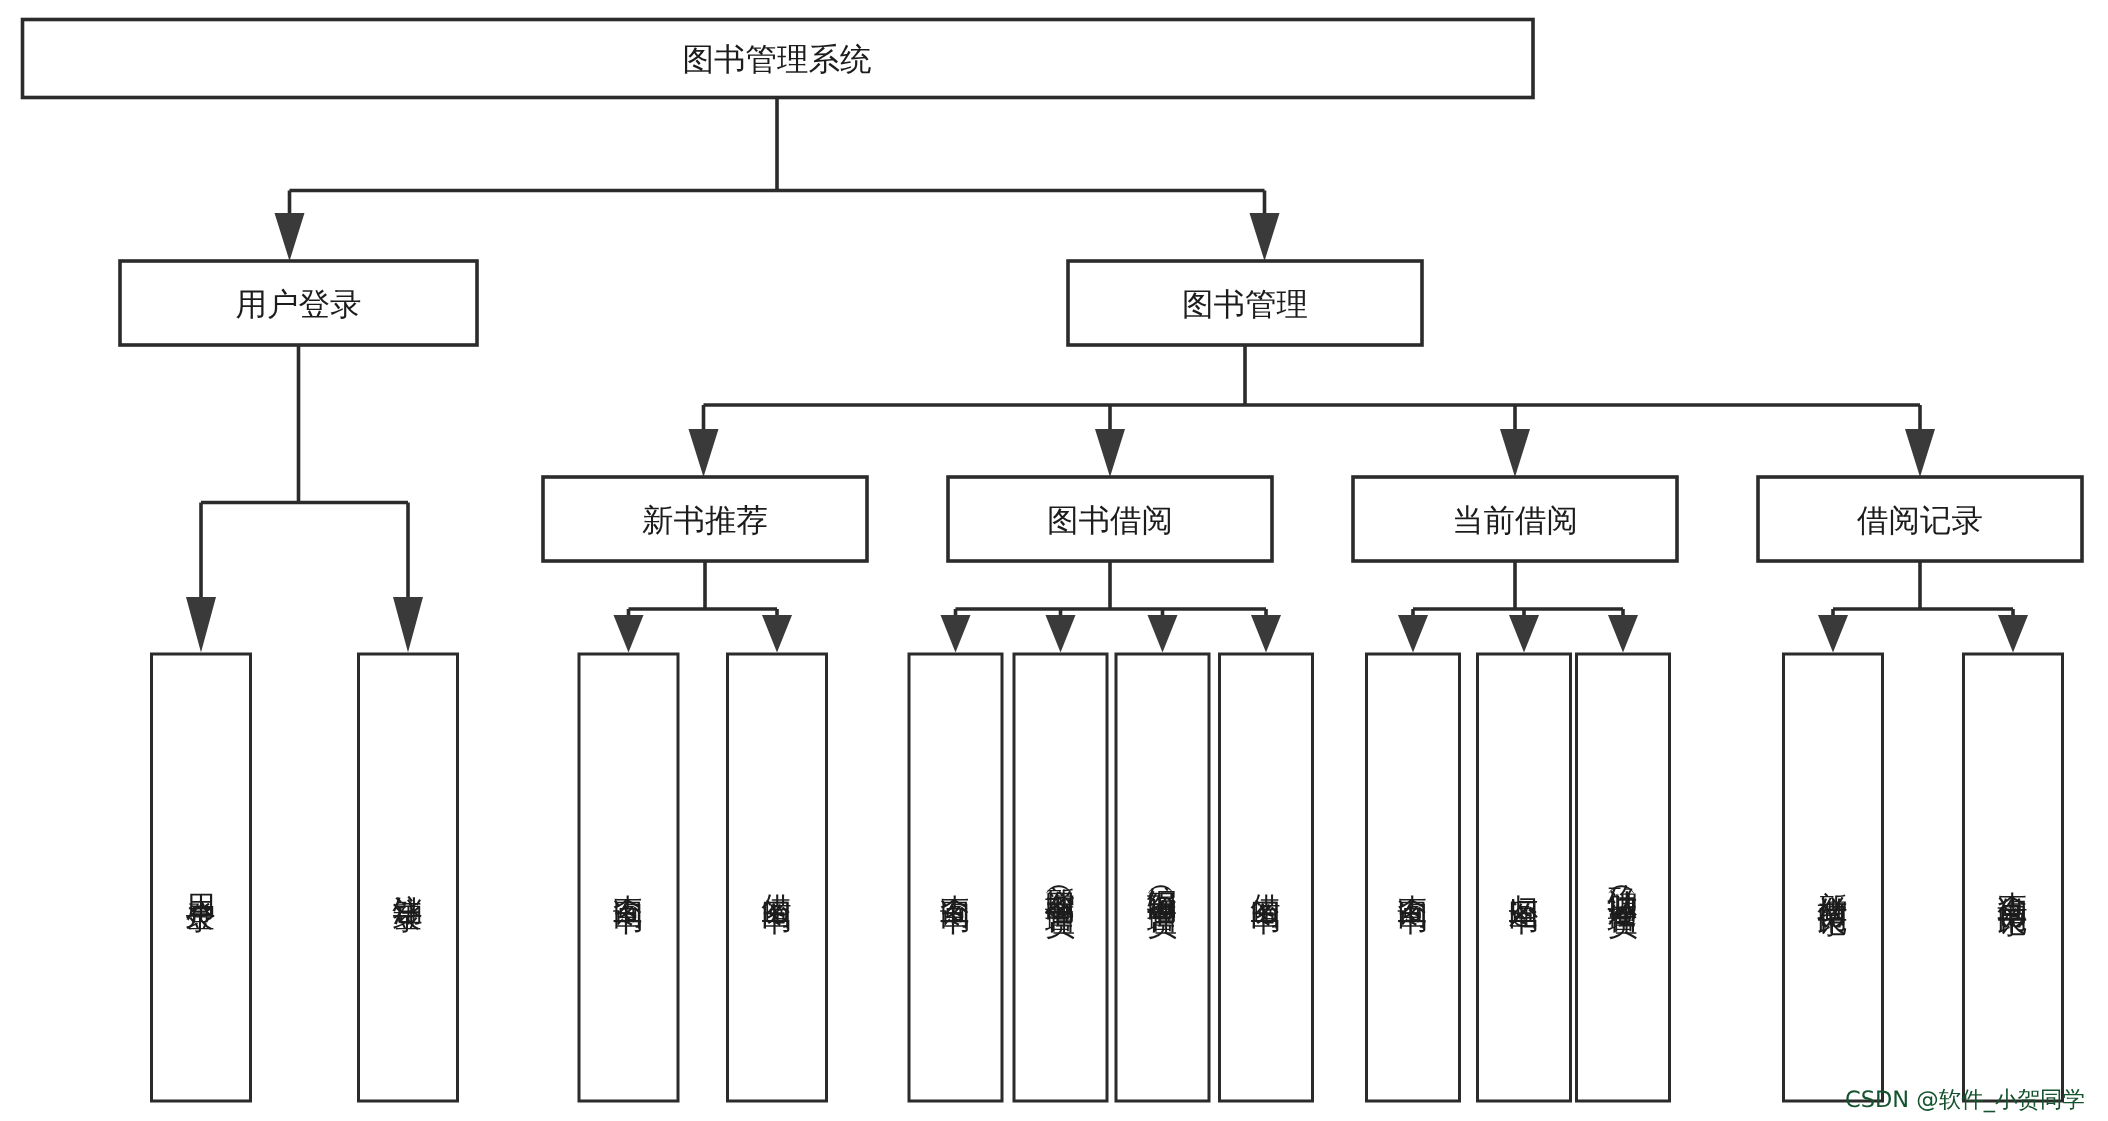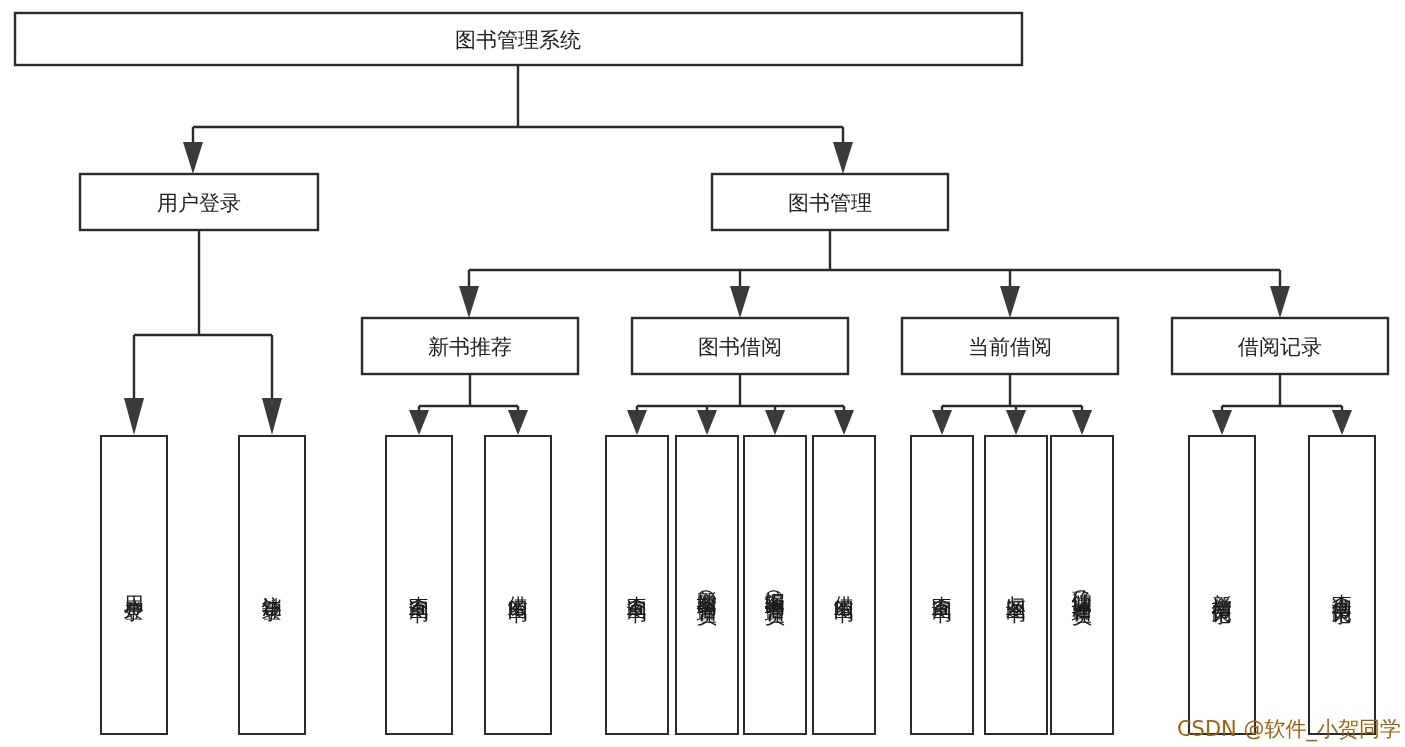--- a/index.html
+++ b/index.html
@@ -63,25 +63,25 @@
     text-orientation: upright;
     font-family: "DejaVu Sans", "Liberation Sans", sans-serif;
     font-size: 20px;
     line-height: 1.12;
     letter-spacing: 2.5px;
     color: #1c1c1c;
     white-space: nowrap;
   }
   #watermark {
     position: absolute;
-    right: 4px;
+    right: 15px;
     bottom: 4px;
     font-family: "DejaVu Sans", "Liberation Sans", sans-serif;
-    font-size: 21px;
-    color: #a16207;
+    font-size: 15px;
+    color: #14532d;
     white-space: nowrap;
     pointer-events: none;
   }
 </style>
 </head>
 <body>
 
 <div id="diagram-root">
 
   <svg id="tree-svg" viewBox="0 0 1405 747" xmlns="http://www.w3.org/2000/svg">

